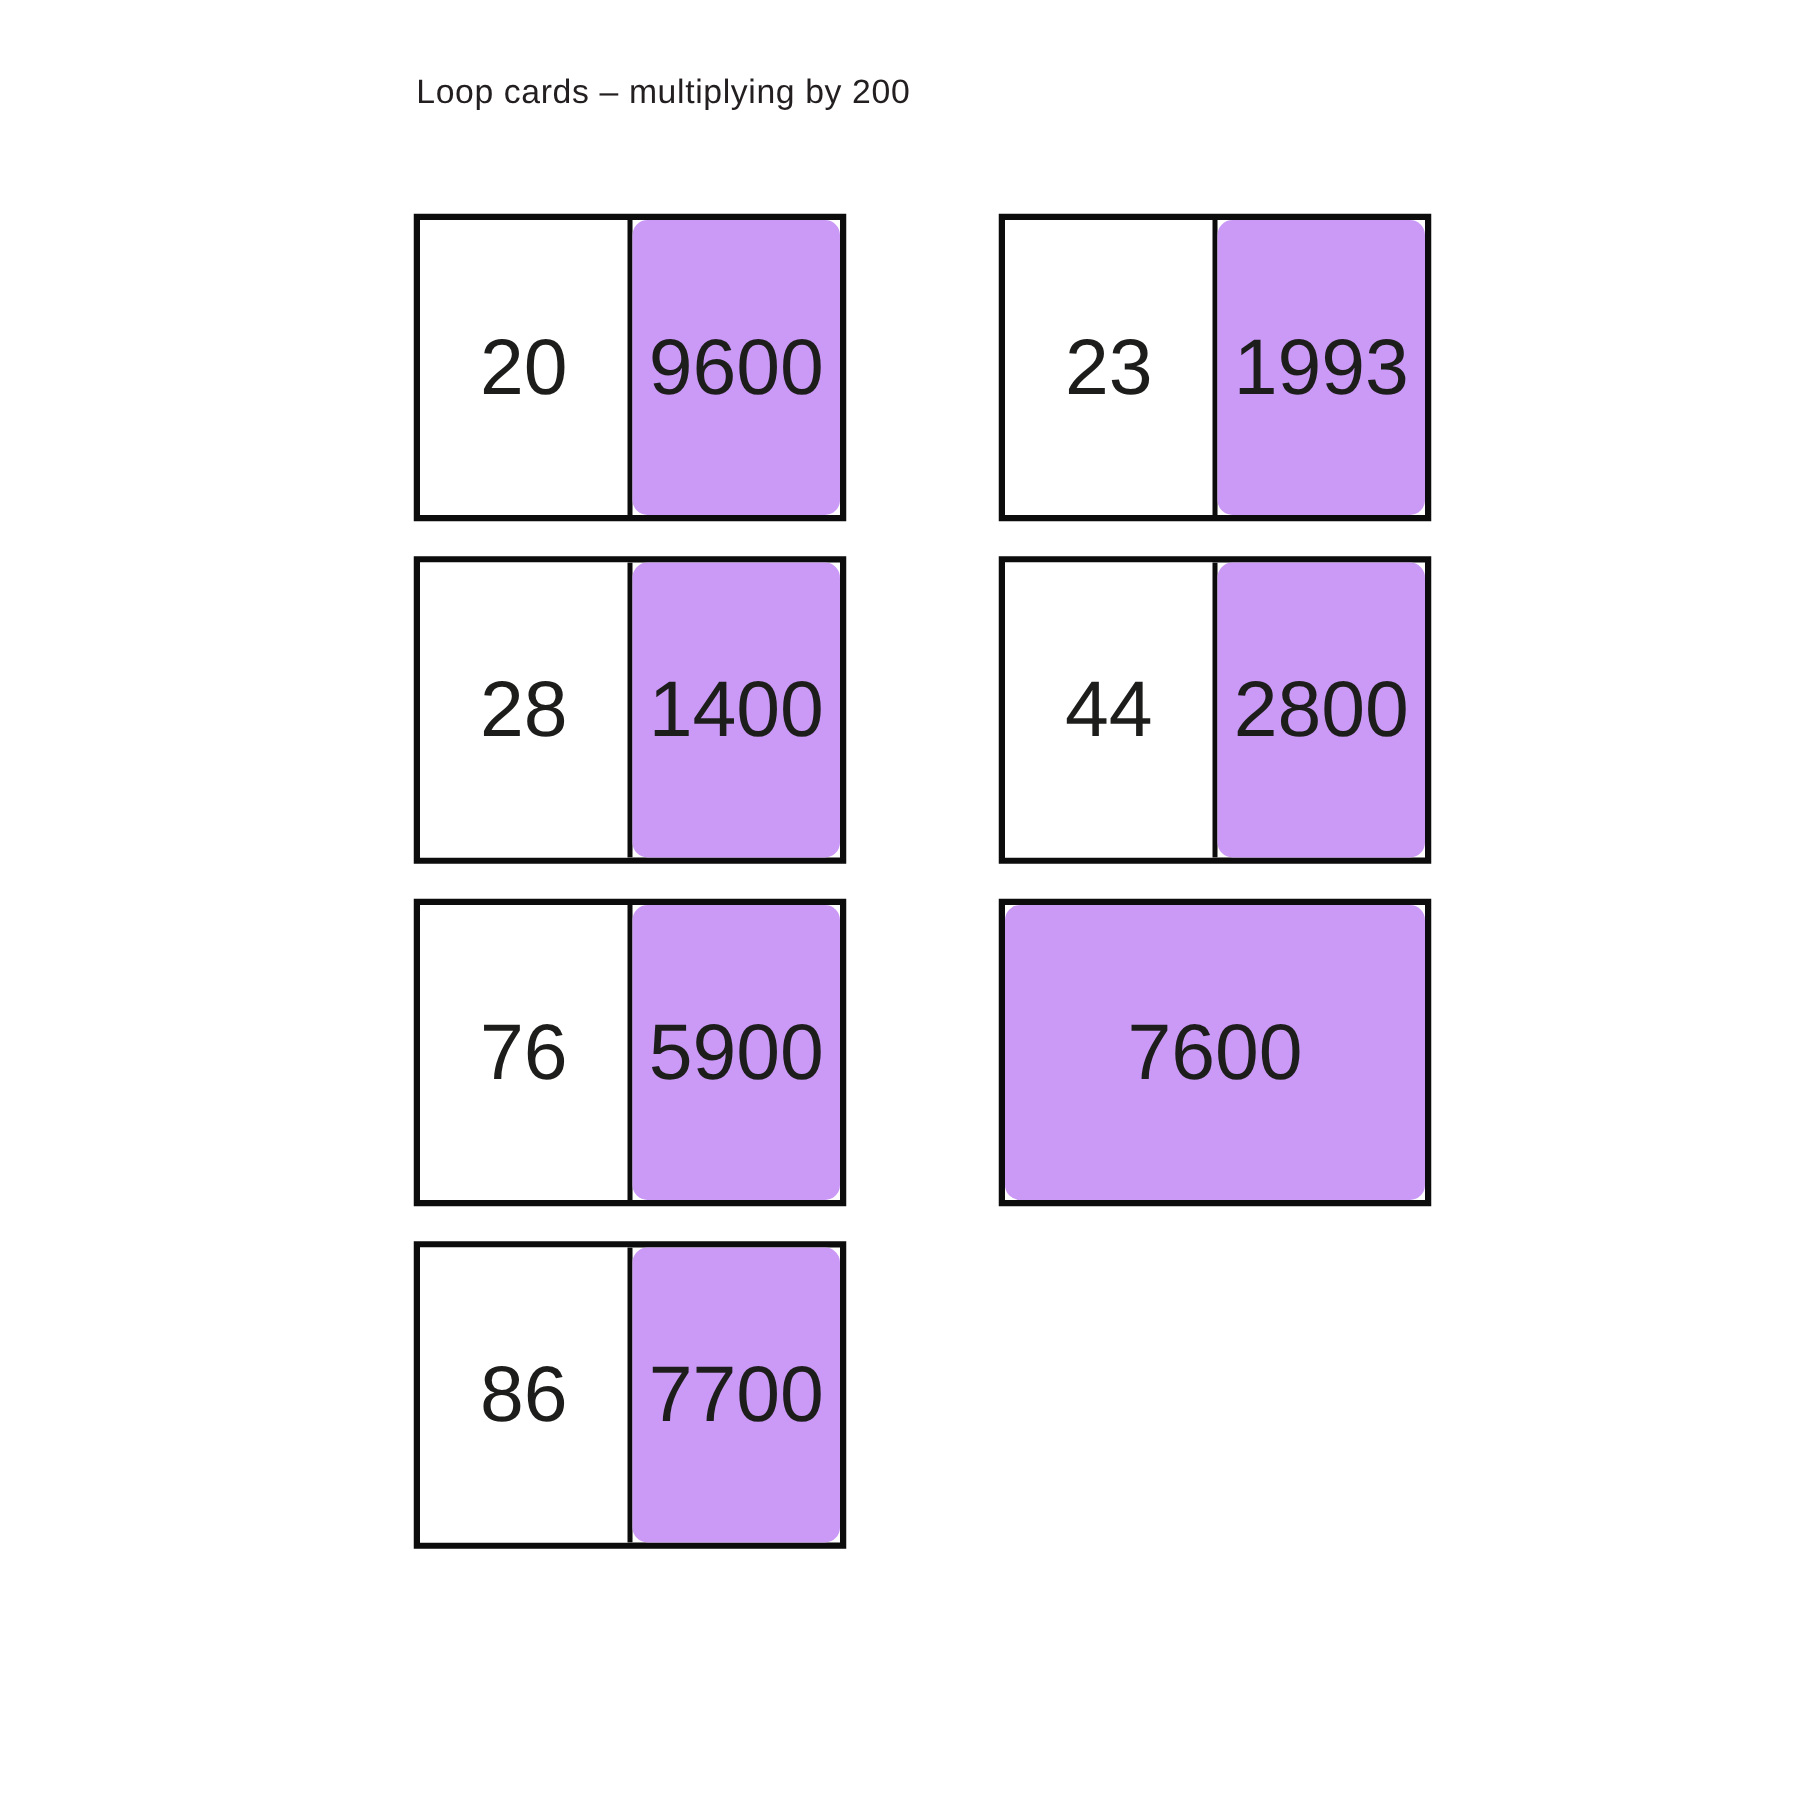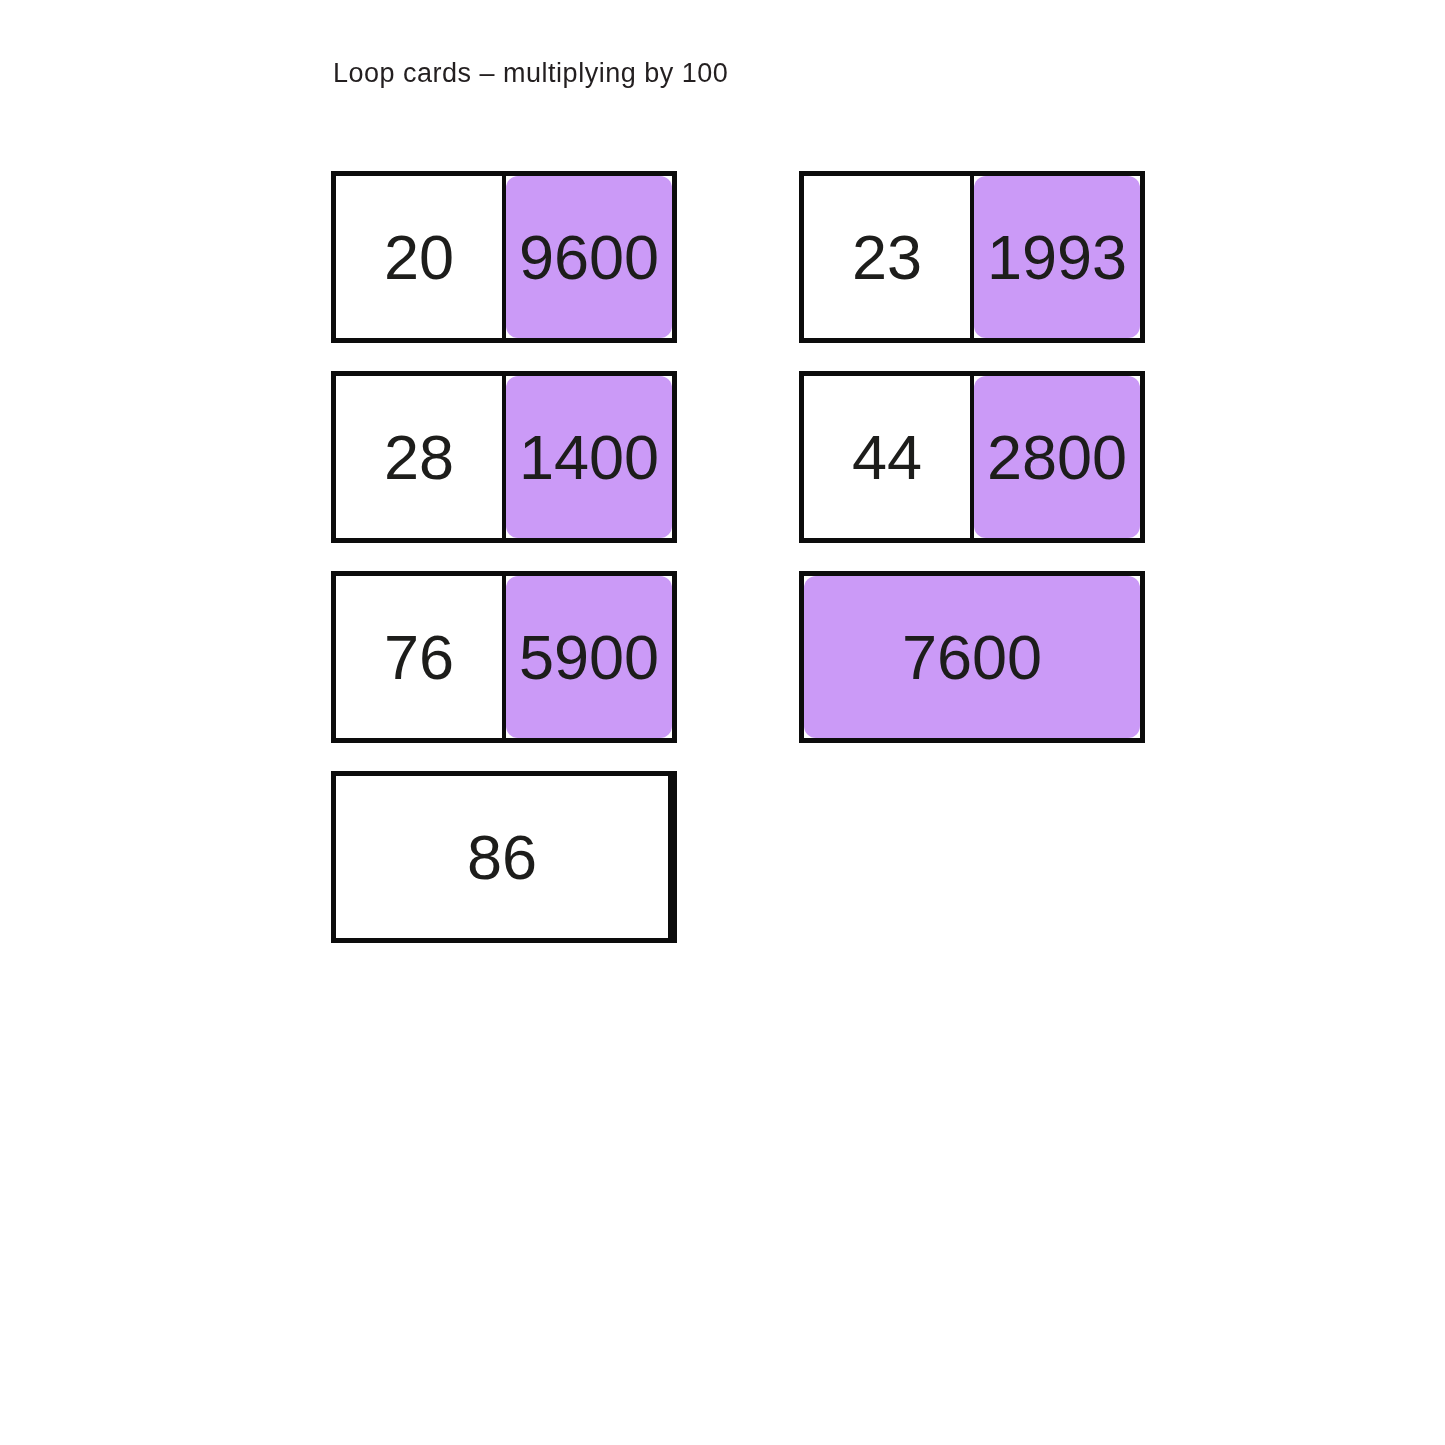--- a/index.html
+++ b/index.html
@@ -28,21 +28,21 @@
     position: absolute;
     left: 331px;
     top: 171px;
     display: grid;
     grid-template-columns: 346px 346px;
     column-gap: 122px;
     row-gap: 28px;
   }
   .card {
     width: 346px;
-    height: 172px;
+    height: 246px;
     box-sizing: border-box;
     border: 5px solid #0c0c0c;
     background: #ffffff;
     display: flex;
   }
   .half {
     flex: 1 1 0;
     display: flex;
     align-items: center;
     justify-content: center;
@@ -56,21 +56,21 @@
     border-right: 4px solid #0c0c0c;
   }
   .half.answer {
     background: #cb9af7;
     border-radius: 12px;
   }
 </style>
 </head>
 <body>
 
-<div class="page-title">Loop cards – multiplying by 100</div>
+<div class="page-title">Loop cards – multiplying by 200</div>
 
 <div class="cards-grid">
 
   <div class="card">
     <div class="half question">20</div>
     <div class="half answer">9600</div>
   </div>
 
   <div class="card">
     <div class="half question">23</div>
@@ -92,15 +92,16 @@
     <div class="half question">76</div>
     <div class="half answer">5900</div>
   </div>
 
   <div class="card">
     <div class="half answer">7600</div>
   </div>
 
   <div class="card">
     <div class="half question">86</div>
+    <div class="half answer">7700</div>
   </div>
 
 </div>
 
 </body></html>

